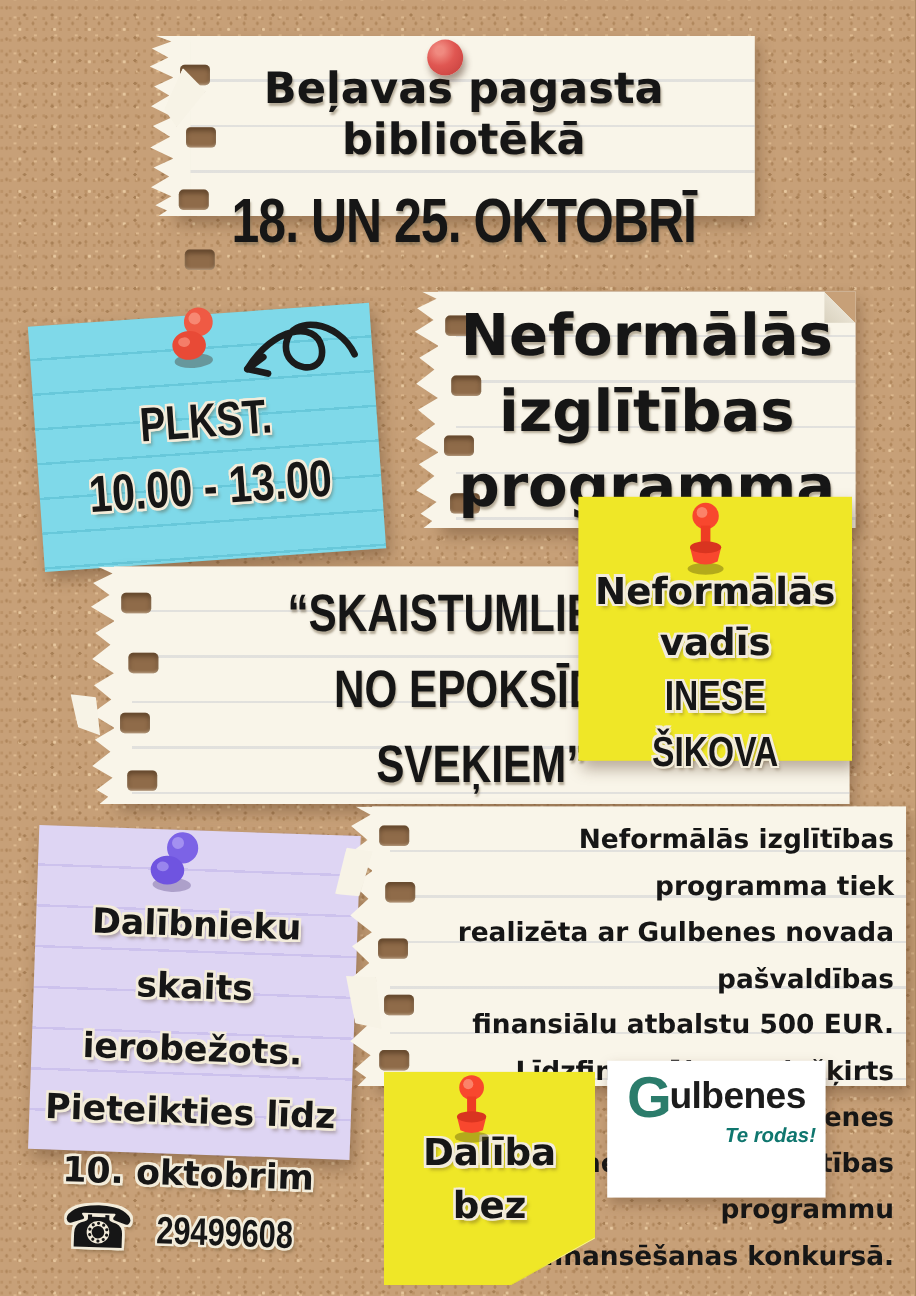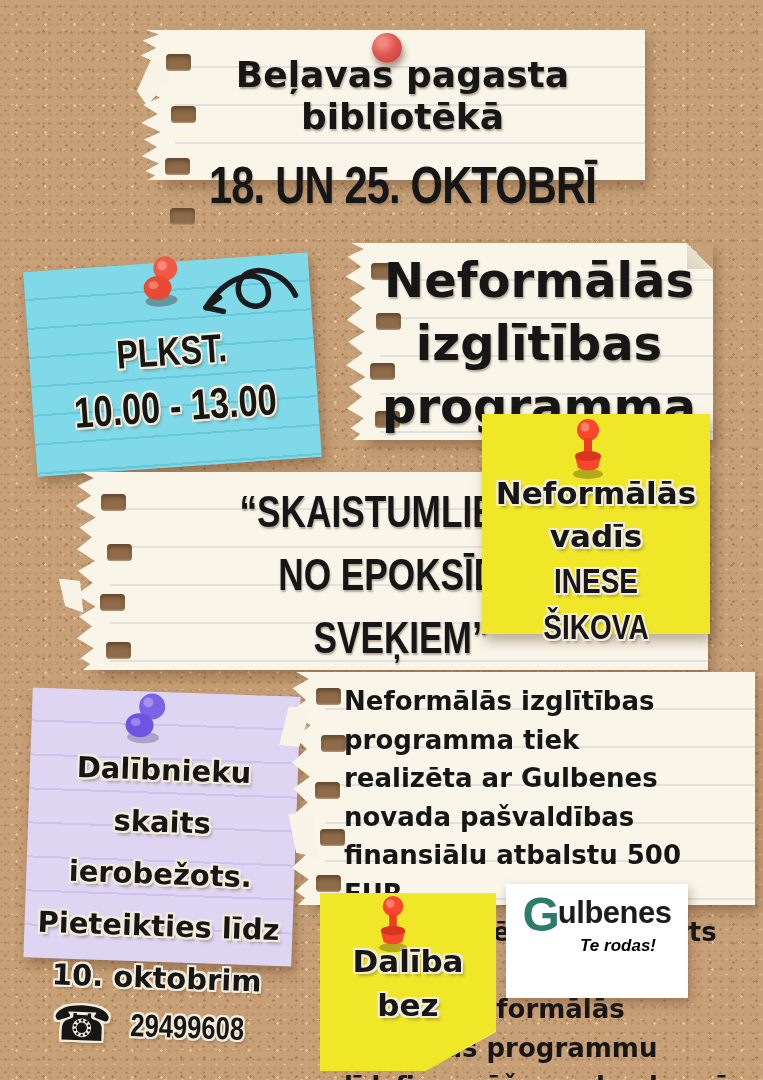--- a/index.html
+++ b/index.html
@@ -22,21 +22,21 @@
     background:#f9f5e9;
     background-image:repeating-linear-gradient(to bottom,transparent 0,transparent 36px,rgba(165,172,190,.28) 36px,rgba(165,172,190,.28) 38px);
   }
   .torn{position:absolute;left:-21px;top:0;width:36px;height:100%;background:#f9f5e9;
     clip-path:polygon(100% 0,20% 0,55% 3%,10% 7%,48% 12%,5% 17%,60% 23%,15% 28%,50% 33%,8% 39%,58% 45%,12% 50%,52% 56%,6% 62%,60% 68%,14% 73%,50% 78%,8% 84%,55% 89%,18% 94%,45% 97%,25% 100%,100% 100%);
     filter:drop-shadow(-3px 3px 3px rgba(80,50,25,.3));}
   .hole{position:absolute;width:25px;height:17px;border-radius:4px;background:#8f6b49;
     box-shadow:inset 0 3px 4px rgba(60,38,18,.55), inset 0 -1px 2px rgba(255,245,225,.4);}
   .scrap{position:absolute;background:#f7f3e6;filter:drop-shadow(2px 3px 3px rgba(80,50,25,.35));}
 
-  .paper-title{left:160px;top:30px;width:485px;height:150px;}
+  .paper-title{left:144px;top:30px;width:485px;height:150px;}
   .paper-program{left:365px;top:243px;width:348px;height:197px;}
   .paper-event{left:95px;top:472px;width:613px;height:198px;z-index:3;}
   .paper-funding{left:310px;top:672px;width:445px;height:233px;z-index:3;}
 
   .note-blue{left:30px;top:262px;width:285px;height:205px;transform:rotate(-4deg);
     background:#7fd9e9;
     background-image:repeating-linear-gradient(to bottom,transparent 0,transparent 27px,rgba(20,140,165,.22) 27px,rgba(20,140,165,.22) 29px);}
   .note-yellow{background:#efe727;z-index:4;}
   .note-y1{left:482px;top:414px;width:228px;height:220px;}
   .note-y2{left:320px;top:893px;width:176px;height:178px;clip-path:polygon(0 0,100% 0,100% 78%,60% 100%,0 100%);}
@@ -60,33 +60,33 @@
 
   .title-l{font-size:36px;}
   .title-date{font-size:52px;margin-top:16px;letter-spacing:-1px;}
   .prog-l{font-size:48px;line-height:63px;}
   .event-l{font-size:44px;line-height:63px;}
   .instr-l{font-size:31px;line-height:43px;}
   .instr-caps{font-size:35px;line-height:46px;letter-spacing:0;}
   .blue-l1{font-size:40px;margin-top:66px;}
   .blue-l2{font-size:43px;margin-top:6px;}
   .purp-l{font-size:29px;line-height:52px;}
-  .fund-l{font-size:26px;line-height:38.5px;font-weight:700;text-align:left;}
+  .fund-l{font-size:22px;line-height:38.5px;font-weight:700;text-align:right;}
   .free-l{font-size:31px;line-height:44px;}
   .phone-row{display:flex;align-items:center;justify-content:center;gap:4px;margin-top:2px;}
   .phone-glyph{font-size:48px;line-height:40px;font-weight:400;}
   .phone-num{font-size:32px;font-weight:700;}
 
   
   .logo-l1{margin-top:14px;font-size:31px;font-weight:700;color:#1c1c1c;line-height:30px;letter-spacing:-.5px;}
   .logo-g{font-size:48px;color:#2b7c6b;vertical-align:-8px;letter-spacing:-2px;}
   .logo-l2{font-size:31px;font-weight:700;color:#1c1c1c;line-height:30px;margin-top:2px;letter-spacing:-.5px;}
   .o-ring{display:inline-block;width:16px;height:18px;border:7px solid #cb4a3e;border-radius:50%;
     border-top-color:#2b7c6b;border-left-color:#9fcab6;vertical-align:-7px;margin:0 1px;}
-  .logo-tag{font-size:17px;font-style:italic;font-weight:700;color:#000000;text-align:right;padding-right:32px;margin-top:6px;}
+  .logo-tag{font-size:17px;font-style:italic;font-weight:700;color:#0f766e;text-align:right;padding-right:8px;margin-top:6px;}
 
   
   .pin{position:absolute;z-index:6;}
   .ballpin{width:30px;height:30px;border-radius:50%;
     background:radial-gradient(circle at 35% 30%,#f08a80 12%,#e05752 45%,#c23c3a 100%);
     box-shadow:2px 5px 6px rgba(60,30,15,.45);}
   svg.pin{overflow:visible;}
 </style>
 </head>
 <body>

